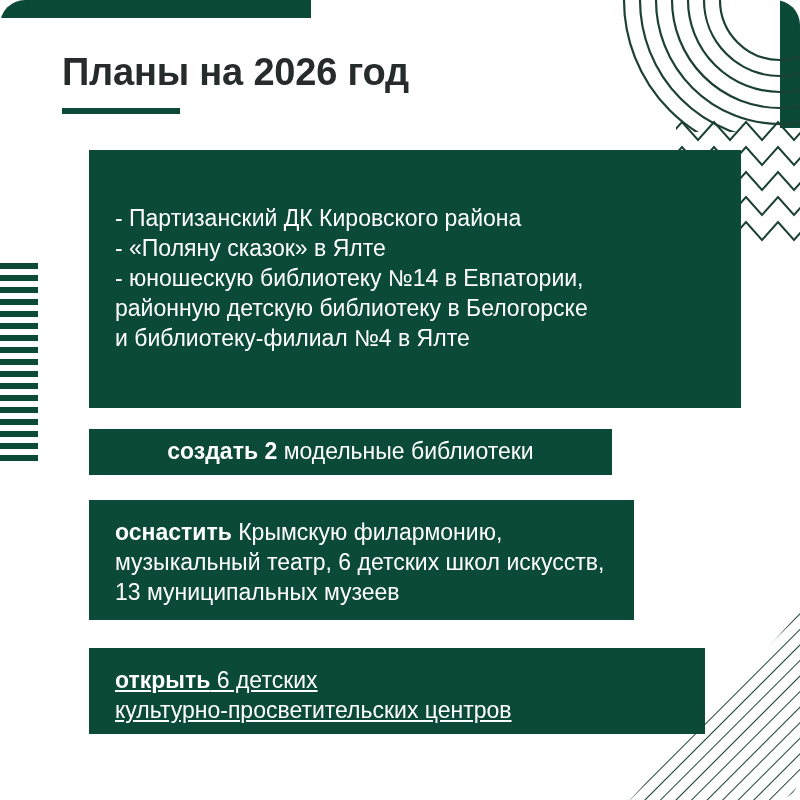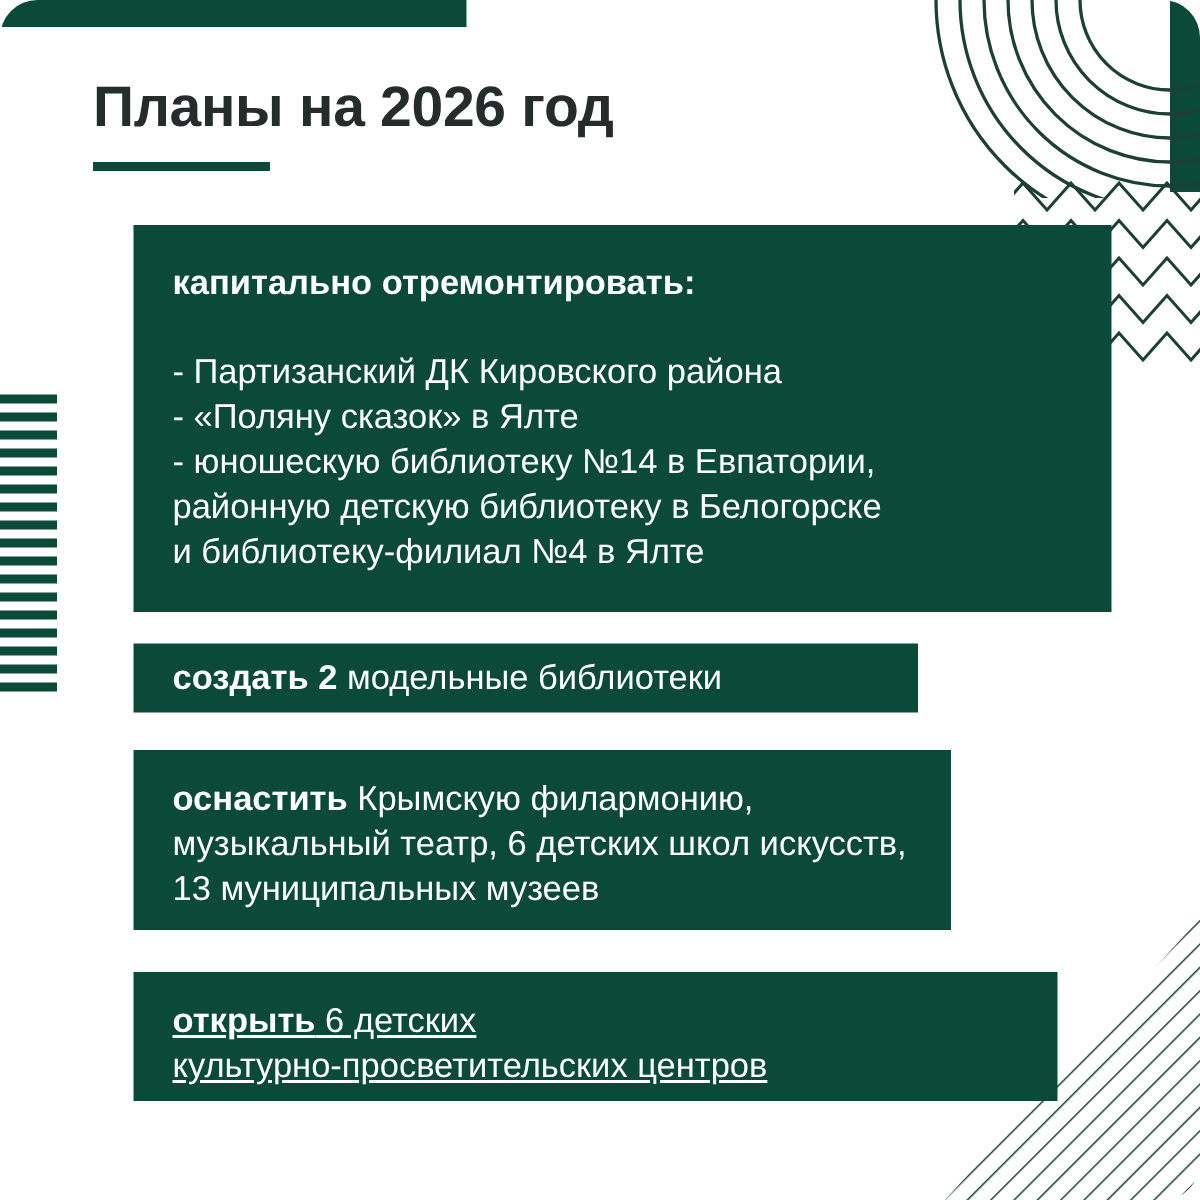--- a/index.html
+++ b/index.html
@@ -48,21 +48,21 @@
   }
   .card .body{
     font-size:23px;line-height:1.30;margin:0;white-space:pre-line;
   }
   .card .lead{font-weight:bold;}
 
   #card-0{left:89px;top:150px;width:652px;height:258px;padding:24px 26px 0 26px;}
   #card-0 .body{margin-top:30px;}
 
   #card-1{left:89px;top:429px;width:523px;height:46px;padding:0 26px;
-          display:flex;align-items:center;}
+          display:flex;align-items:center;justify-content:center;}
   #card-1 .body{font-size:23px;}
 
   #card-2{left:89px;top:500px;width:545px;height:120px;padding:18px 26px 16px 26px;}
 
   #card-3{left:89px;top:648px;width:616px;height:86px;padding:18px 26px 0 26px;text-decoration:underline;}
 </style>
 </head>
 <body style="background: rgb(255, 255, 255);">
 
 <div id="stage">
@@ -126,21 +126,20 @@
       <polygon points="170,0 170,188 0,188" fill="url(#hp)"></polygon>
     </svg>
   </div>
 
   <div id="header">
     <h1 id="page-title">Планы на 2026 год</h1>
     <div id="title-rule"></div>
   </div>
 
   <div class="card" id="card-0">
-    <p class="head">капитально отремонтировать:</p>
     <p class="body">- Партизанский ДК Кировского района
 - «Поляну сказок» в Ялте
 - юношескую библиотеку №14 в Евпатории,
 районную детскую библиотеку в Белогорске
 и библиотеку-филиал №4 в Ялте</p>
   </div>
 
   <div class="card" id="card-1">
     <p class="body"><span class="lead">создать 2</span><span> модельные библиотеки</span></p>
   </div>

